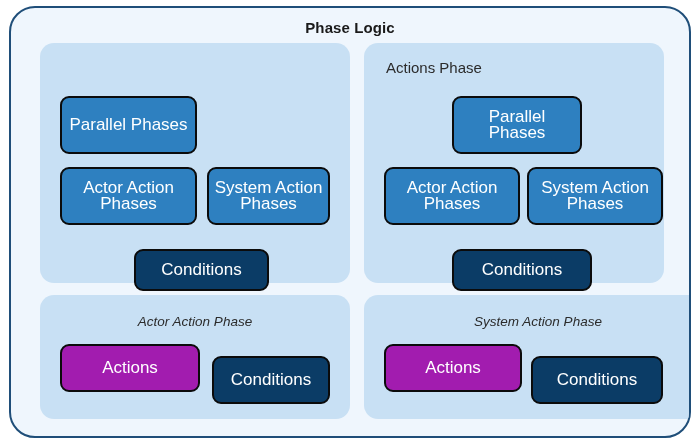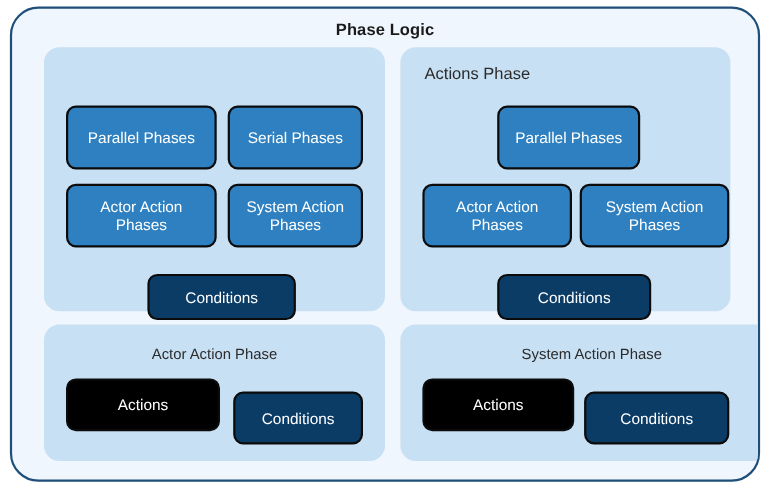--- a/index.html
+++ b/index.html
@@ -62,40 +62,41 @@
   .panel-title.left-aligned {
     left: 22px;
     top: 16px;
   }
   .panel-title.centered {
     left: 0;
     top: 19px;
     width: 100%;
     text-align: center;
     font-size: 13.5px;
+    font-style: italic;
   }
 
   
   .node {
     position: absolute;
     box-sizing: border-box;
     border: 2.5px solid #0b0b0b;
     border-radius: 9px;
     display: flex;
     align-items: center;
     justify-content: center;
     text-align: center;
     color: #ffffff;
-    font-size: 14px;
+    font-size: 17px;
     line-height: 16px;
     padding: 16px 4px;
   }
   .node.medium-blue { background: #2e80c0; }
   .node.dark-navy   { background: #0b3c66; margin-top: 12px; }
-  .node.steel-blue  { background: #000000; }
+  .node.steel-blue  { background: #a21caf; }
   .node .node-label { display: block; }
 
   
   #node-pp-parallel-phases { left: 20px;  top: 53px;  width: 137px; height: 58px; }
   #node-pp-serial-phases   { left: 167px; top: 53px;  width: 123px; height: 58px; }
   #node-pp-actor-action    { left: 20px;  top: 124px; width: 137px; height: 58px; }
   #node-pp-system-action   { left: 167px; top: 124px; width: 123px; height: 58px; }
   #node-pp-conditions      { left: 94px;  top: 194px; width: 135px; height: 42px; }
 
   
@@ -119,23 +120,20 @@
 
   <div class="diagram-title">Phase Logic</div>
 
   <div class="panel" id="panel-parallel-phase">
 
 
     <div class="node medium-blue" id="node-pp-parallel-phases">
       <span class="node-label">Parallel Phases</span>
     </div>
 
-    <div class="node medium-blue" id="node-pp-serial-phases">
-      <span class="node-label">Serial Phases</span>
-    </div>
 
     <div class="node medium-blue" id="node-pp-actor-action">
       <span class="node-label"><span>Actor Action</span><br><span>Phases</span></span>
     </div>
 
     <div class="node medium-blue" id="node-pp-system-action">
       <span class="node-label"><span>System Action</span><br><span>Phases</span></span>
     </div>
 
     <div class="node dark-navy" id="node-pp-conditions">

